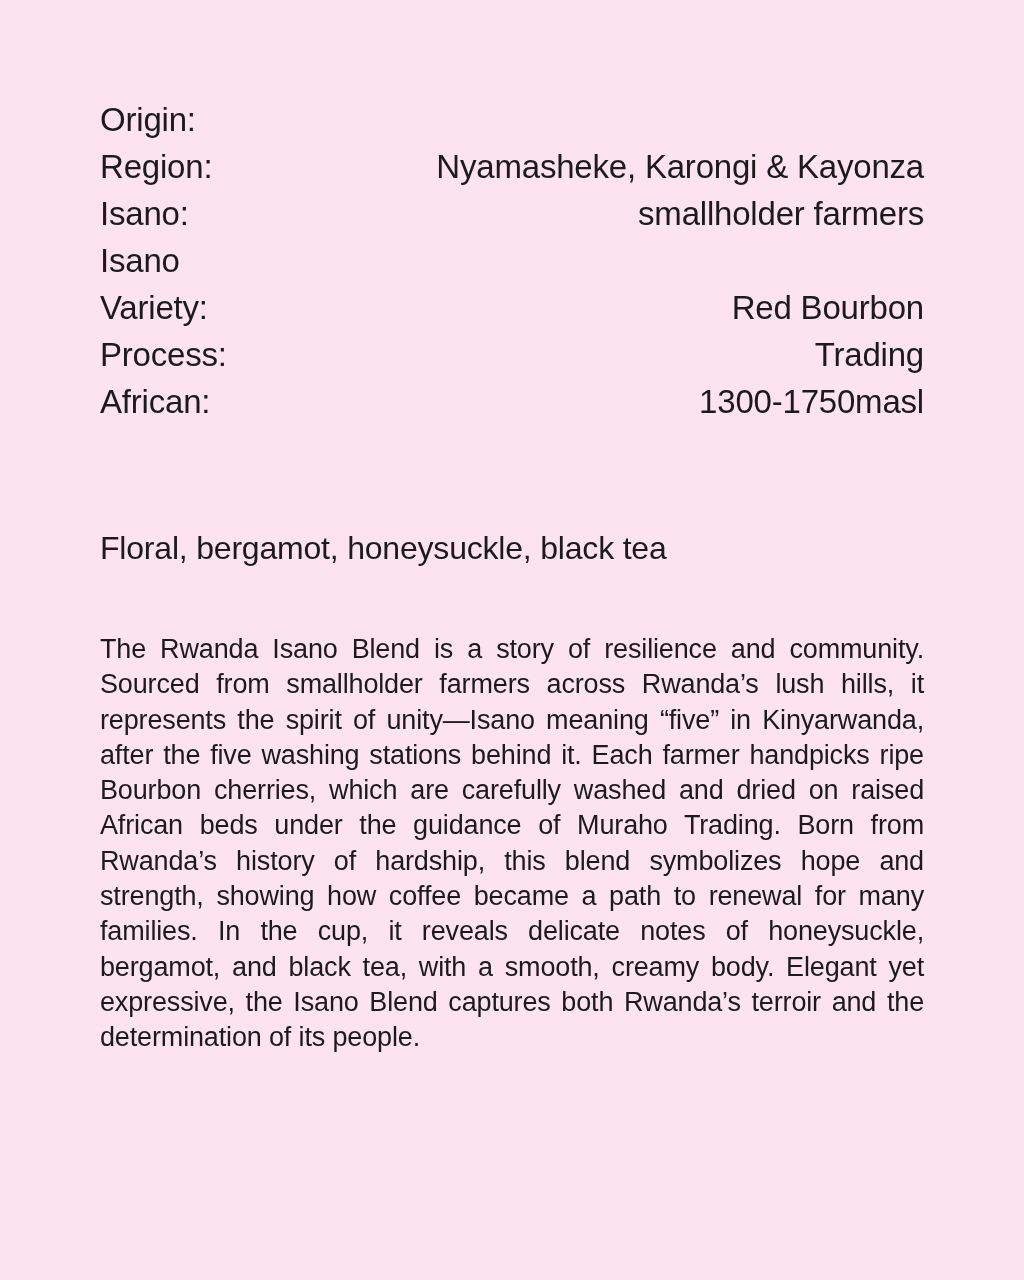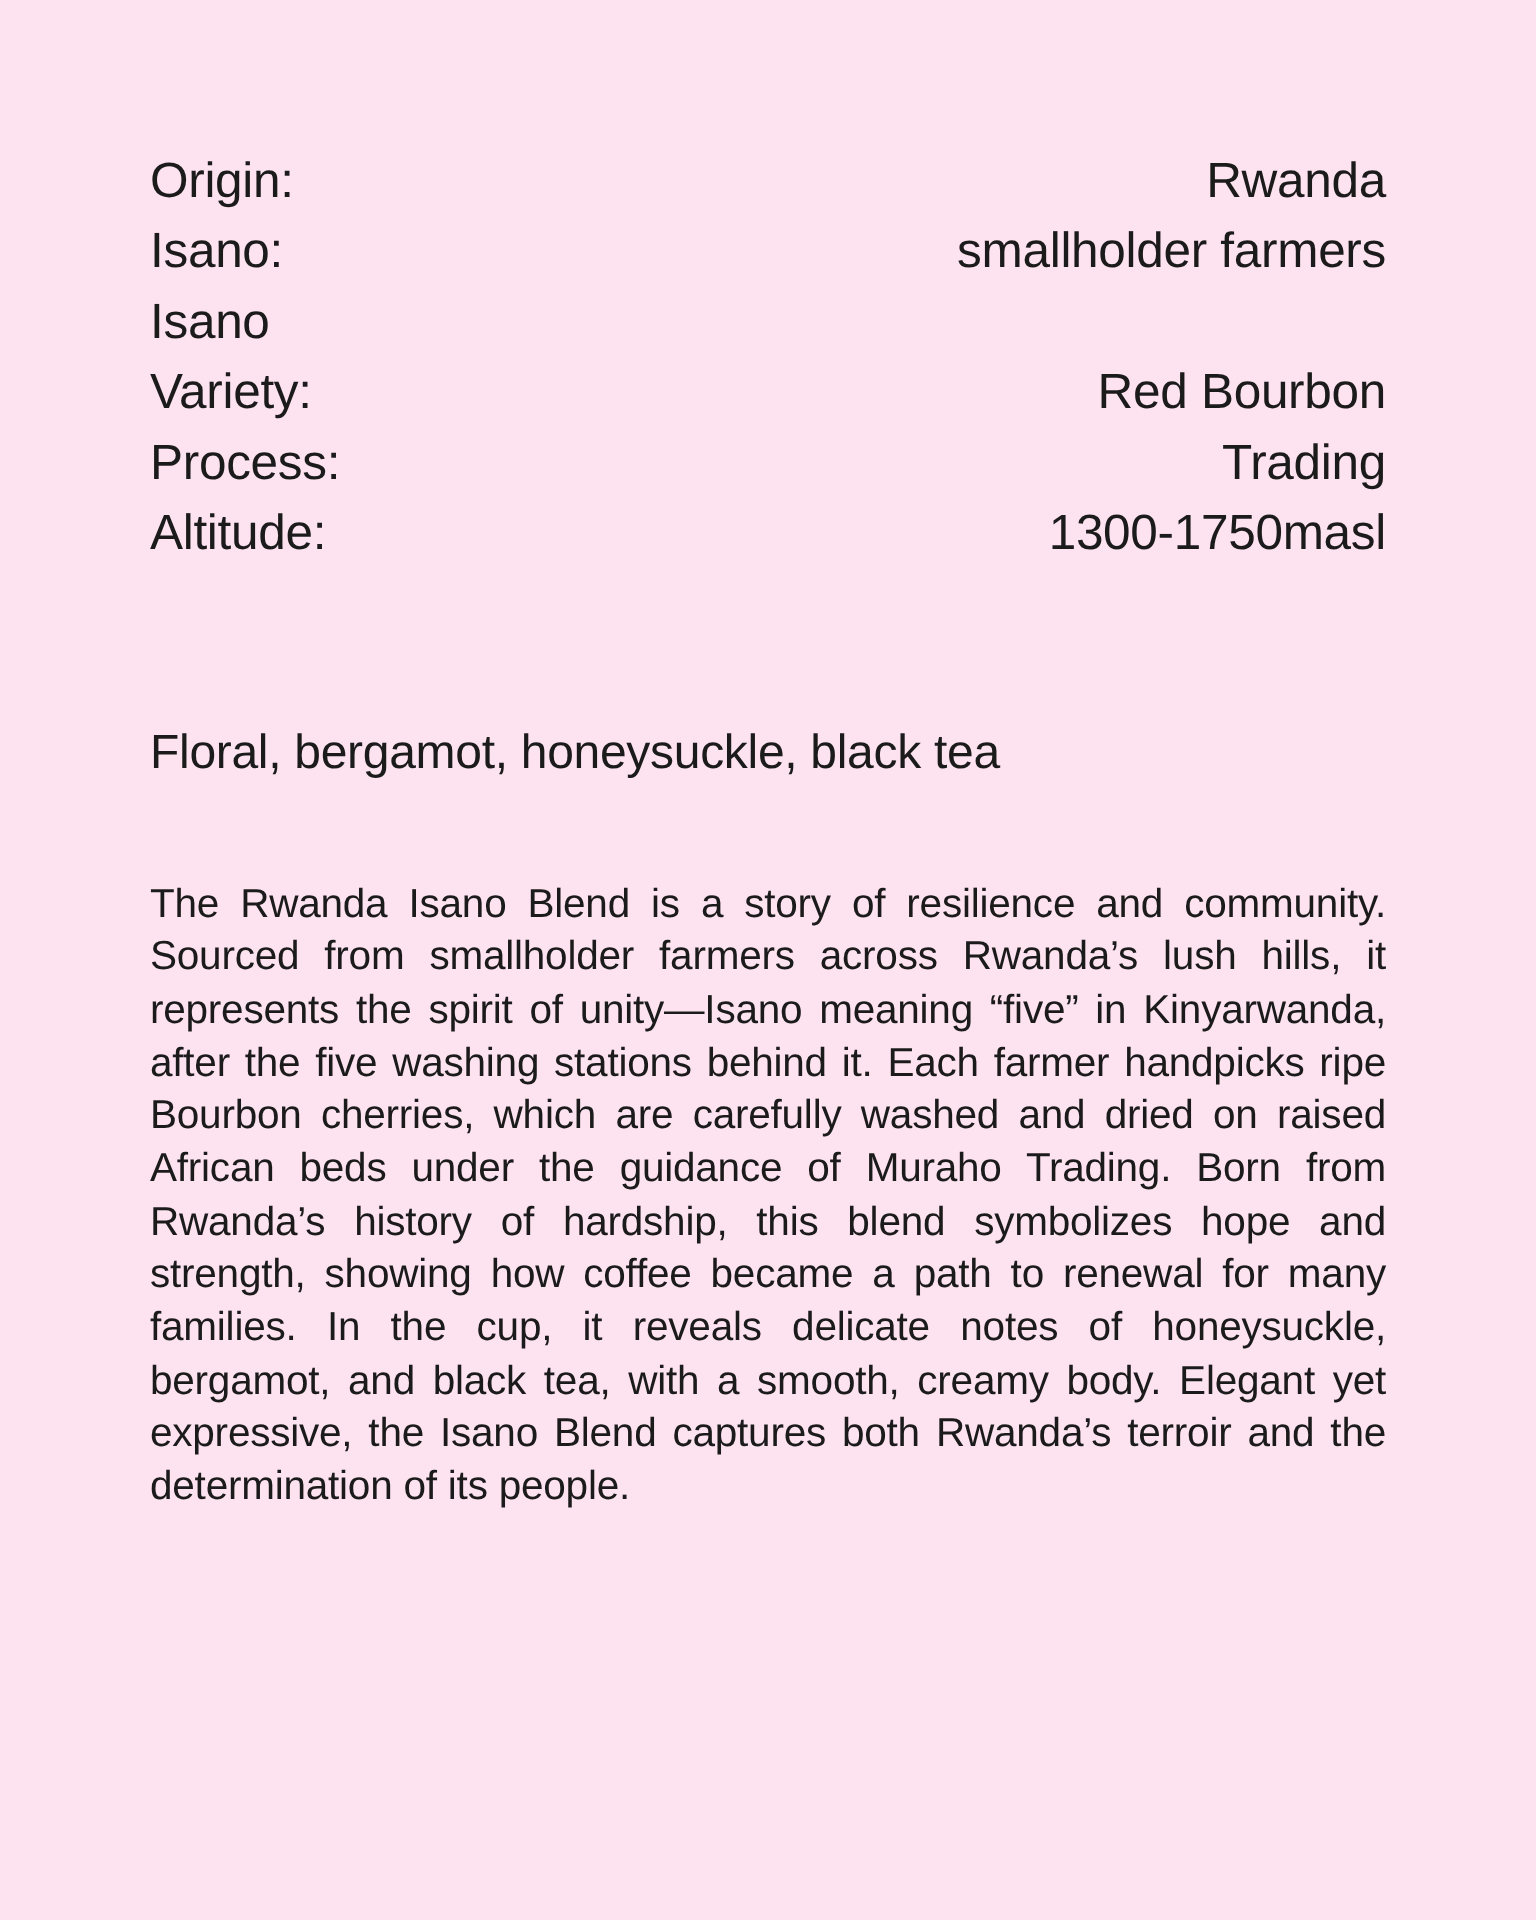--- a/index.html
+++ b/index.html
@@ -77,23 +77,26 @@
 </style>
 </head>
 <body style="background: rgb(253, 226, 240); color: rgb(27, 27, 27);">
 
 <div class="page">
 
   <div class="spec-table">
 
     <div class="spec-row">
       <span class="spec-label">Origin:</span>
-      <span class="spec-value">Rwanda</span>
     </div>
 
+    <div class="spec-row">
+      <span class="spec-label">Region:</span>
+      <span class="spec-value">Nyamasheke, Karongi &amp; Kayonza</span>
+    </div>
 
     <div class="spec-row">
       <span class="spec-label">Isano:</span>
       <span class="spec-value">smallholder farmers</span>
     </div>
 
     <div class="spec-row">
       <span class="spec-value">Isano</span>
     </div>
 
@@ -101,21 +104,21 @@
       <span class="spec-label">Variety:</span>
       <span class="spec-value">Red Bourbon</span>
     </div>
 
     <div class="spec-row">
       <span class="spec-label">Process:</span>
       <span class="spec-value">Trading</span>
     </div>
 
     <div class="spec-row">
-      <span class="spec-label">Altitude:</span>
+      <span class="spec-label">African:</span>
       <span class="spec-value">1300-1750masl</span>
     </div>
 
   </div>
 
   <div class="notes">Floral, bergamot, honeysuckle, black tea</div>
 
   <div class="description">The Rwanda Isano Blend is a story of resilience and community. Sourced from smallholder farmers across Rwanda’s lush hills, it represents the spirit of unity—Isano meaning “five” in Kinyarwanda, after the five washing stations behind it. Each farmer handpicks ripe Bourbon cherries, which are carefully washed and dried on raised African beds under the guidance of Muraho Trading. Born from Rwanda’s history of hardship, this blend symbolizes hope and strength, showing how coffee became a path to renewal for many families. In the cup, it reveals delicate notes of honeysuckle, bergamot, and black tea, with a smooth, creamy body. Elegant yet expressive, the Isano Blend captures both Rwanda’s terroir and the determination of its people.</div>
 
 </div>

